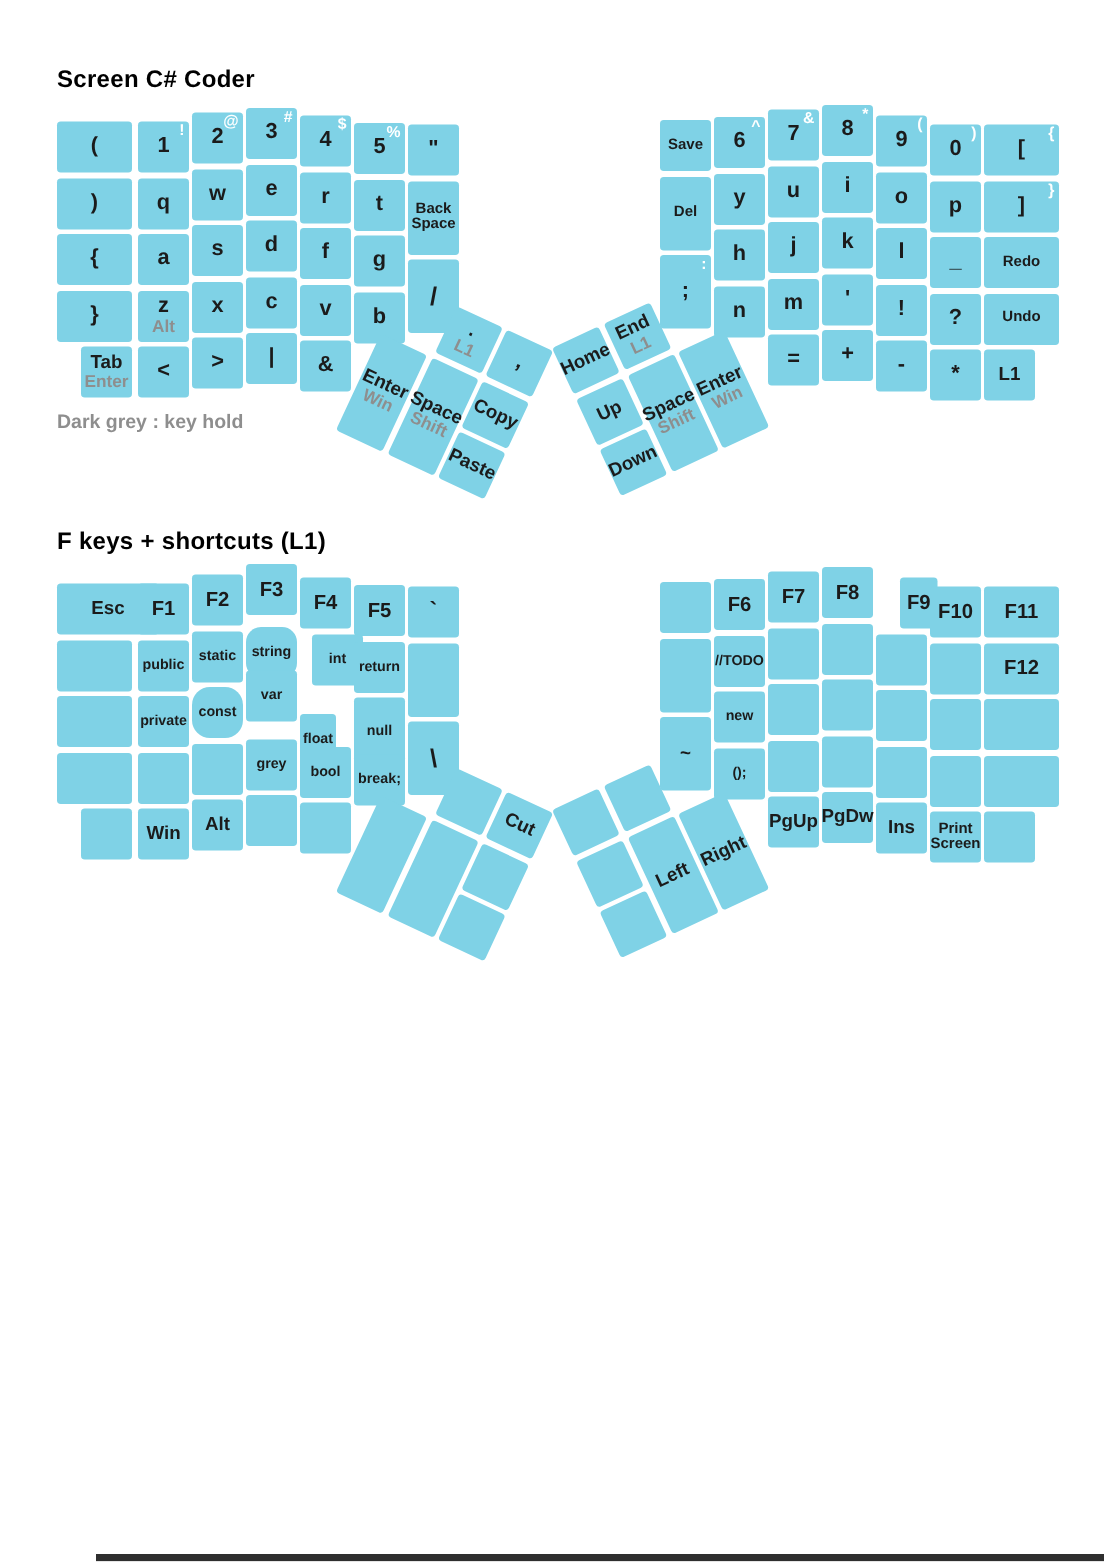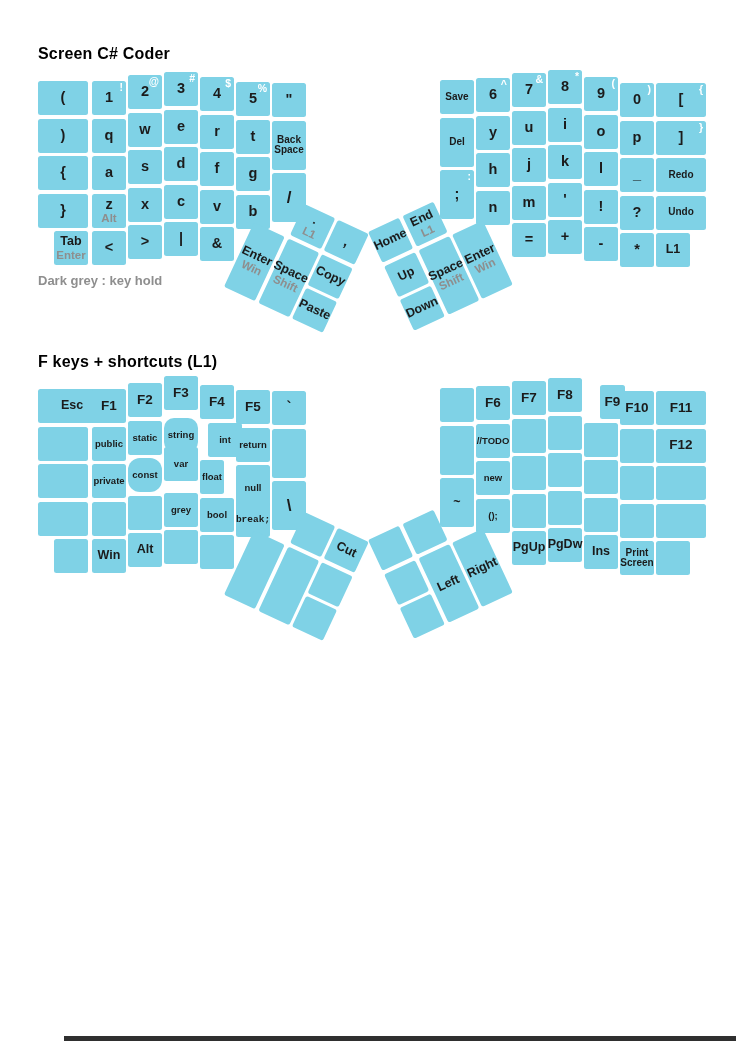--- a/index.html
+++ b/index.html
@@ -339,39 +339,39 @@
         <div class="key z-lg" style="left: 38px; top: 464px; width: 50px; height: 34px;"></div>
         <div class="key z-w" style="left: 92px; top: 464px; width: 34px; height: 34px;">
           <span class="main">private</span>
         </div>
         <div class="key z-w" style="left: 128px; top: 458px; width: 34px; height: 34px; border-radius: 12px;">
           <span class="main">const</span>
         </div>
         <div class="key z-w" style="left: 164px; top: 447px; width: 34px; height: 34px;">
           <span class="main">var</span>
         </div>
-        <div class="key z-w" style="left: 200px; top: 460px; width: 24px; height: 34px;">
+        <div class="key z-w" style="left: 200px; top: 476px; width: 24px; height: 34px;">
           <span class="main">float</span>
         </div>
         <div class="key z-w" style="left: 236px; top: 465px; width: 34px; height: 45px;">
           <span class="main">null</span>
         </div>
         <div class="key z-xl" style="left: 272px; top: 481px; width: 34px; height: 49px;">
           <span class="main">\</span>
         </div>
         <div class="key z-lg" style="left: 38px; top: 501.5px; width: 50px; height: 34px;"></div>
         <div class="key z-lg" style="left: 92px; top: 501.5px; width: 34px; height: 34px;"></div>
         <div class="key z-lg" style="left: 128px; top: 495.5px; width: 34px; height: 34px;"></div>
         <div class="key z-w" style="left: 164px; top: 492.5px; width: 34px; height: 34px;">
           <span class="main">grey</span>
         </div>
         <div class="key z-w" style="left: 200px; top: 497.5px; width: 34px; height: 34px;">
           <span class="main">bool</span>
         </div>
-        <div class="key z-w" style="left: 236px; top: 502.5px; width: 34px; height: 34px; font-family: Liberation Mono, monospace;">
+        <div class="key z-w" style="left: 236px; top: 502.5px; width: 34px; height: 34px;">
           <span class="main">break;</span>
         </div>
         <div class="key z-lg" style="left: 54px; top: 539px; width: 34px; height: 34px;"></div>
         <div class="key z-md" style="left: 92px; top: 539px; width: 34px; height: 34px;">
           <span class="main">Win</span>
         </div>
         <div class="key z-md" style="left: 128px; top: 533px; width: 34px; height: 34px;">
           <span class="main">Alt</span>
         </div>
         <div class="key z-lg" style="left: 164px; top: 530px; width: 34px; height: 34px;"></div>

